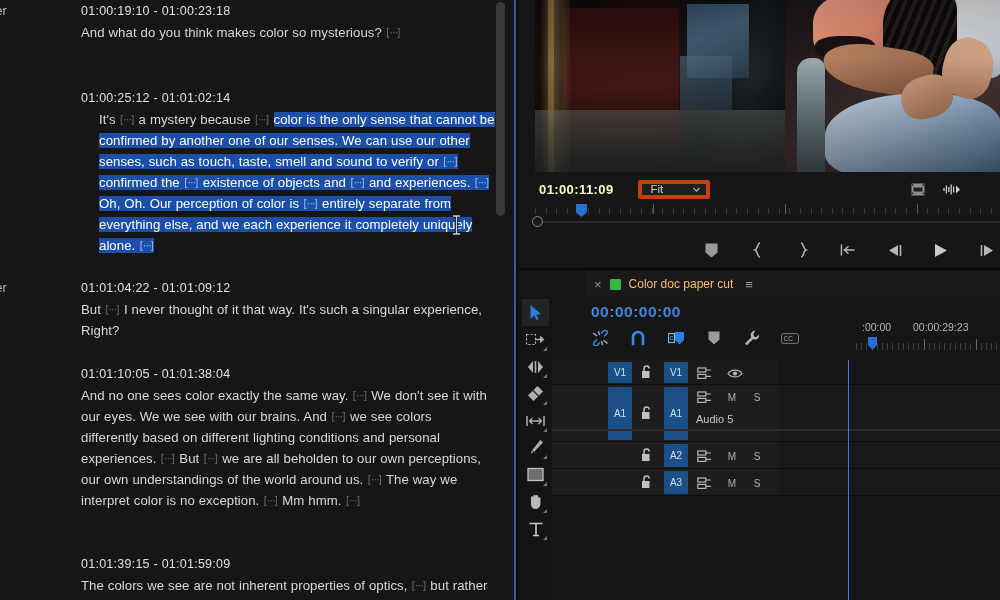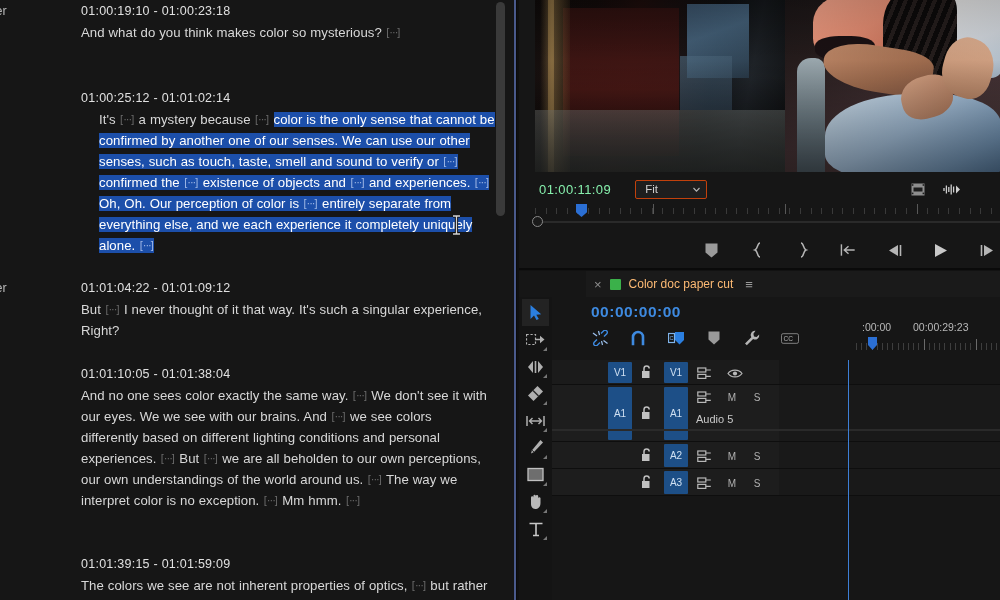--- a/index.html
+++ b/index.html
@@ -202,27 +202,27 @@
     background: linear-gradient(180deg, rgba(0,0,0,.18), rgba(0,0,0,0) 35%, rgba(0,0,0,.35));
     pointer-events: none;
   }
 
   #pm-bar {
     position: absolute; left: 0; top: 172px; width: 481px; height: 34px;
     display: flex; align-items: center;
   }
   #pm-timecode {
     margin-left: 20px;
-    color: #86efac; font-size: 13px; font-weight: normal;
+    color: #fef9c3; font-size: 13px; font-weight: bold;
     letter-spacing: .4px;
   }
   #pm-fit {
     margin-left: 24px;
     width: 72px; height: 19px;
-    background: #1e1e1e; border: 1px solid #c2410c; border-radius: 2px;
+    background: #1e1e1e; border: 4px solid #c2410c; border-radius: 2px;
     display: flex; align-items: center; justify-content: space-between;
     padding: 0 5px 0 9px;
     font-size: 11.5px; color: #cfcfcf;
   }
   #pm-right-icons {
     margin-left: auto; margin-right: 40px;
     display: flex; align-items: center; gap: 18px;
   }
   #pm-scrub {
     position: absolute; left: 16px; top: 204px; width: 465px; height: 26px;

